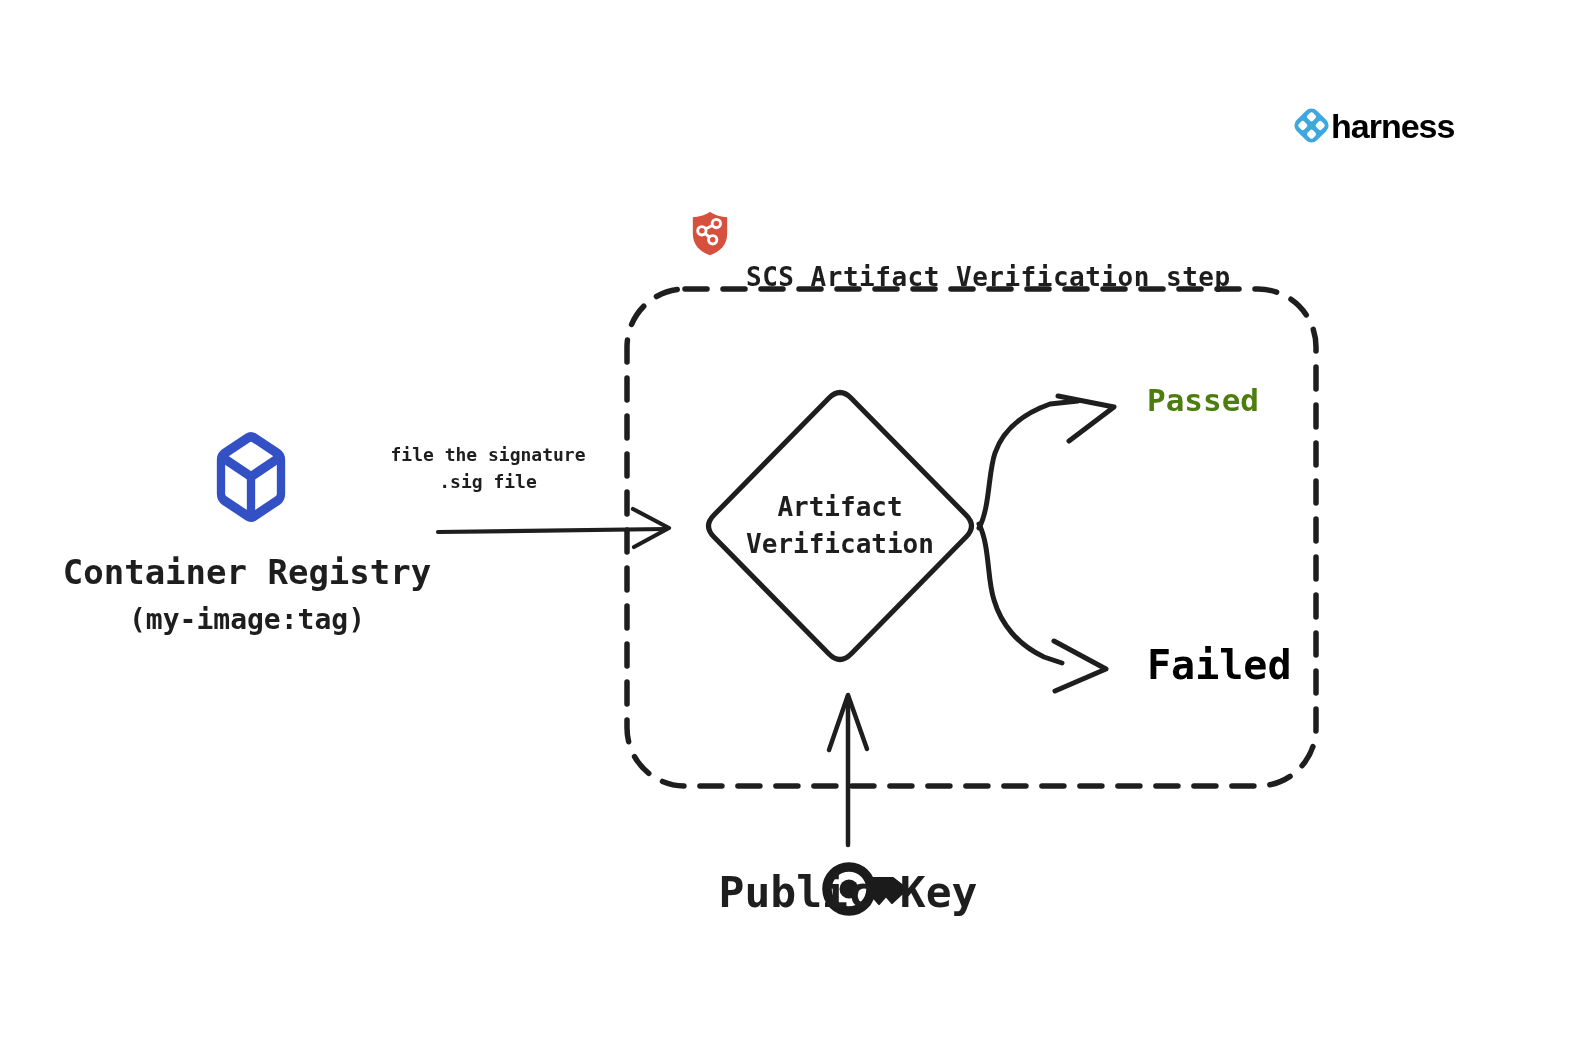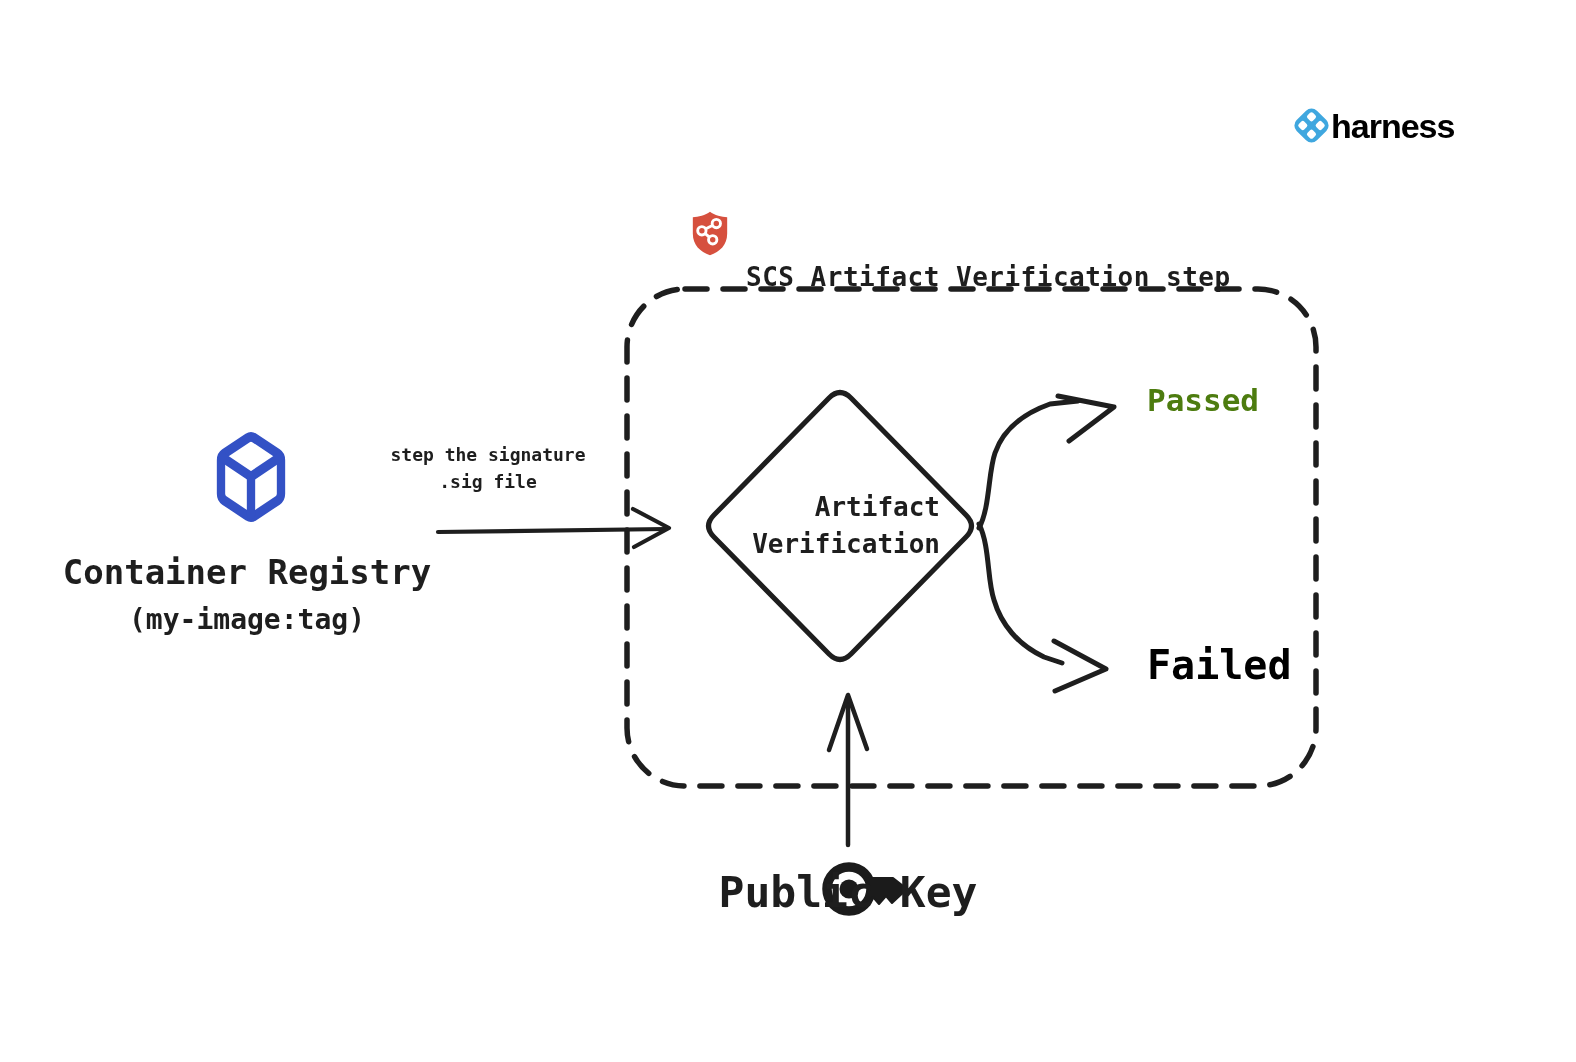--- a/index.html
+++ b/index.html
@@ -10,21 +10,21 @@
   .abs{position:absolute;}
   .mono{font-family:"DejaVu Sans Mono", monospace;font-weight:700;}
   
   .brand-text{
     left:1331px;top:106px;font-family:"Liberation Sans",sans-serif;
     font-weight:700;font-size:34px;line-height:40px;letter-spacing:-1px;color:#000000;
   }
   
   .step-title{left:746px;top:214px;font-size:26px;line-height:40px;letter-spacing:.5px;margin-top:43px;}
   
-  .decision-text{left:740px;top:489px;width:200px;text-align:right;font-size:26px;line-height:37px;}
+  .decision-text{left:740px;top:489px;width:200px;text-align:center;font-size:26px;line-height:37px;}
   
   .passed-label{left:1147px;top:380px;font-size:31px;line-height:40px;color:#4d7c0f;}
   .failed-label{left:1147px;top:645px;font-size:40px;line-height:40px;color:#000000;}
   
   .edge-label{left:357px;top:441px;width:262px;text-align:center;font-size:18px;line-height:27px;}
   
   .registry-title{left:30px;top:544px;width:434px;text-align:center;font-size:34px;line-height:44px;margin-top:6px;}
   .registry-sub{left:30px;top:601px;width:434px;text-align:center;font-size:28px;line-height:38px;}
   
   .pubkey-label{left:696px;top:870px;width:304px;text-align:center;font-size:43px;line-height:44px;}
@@ -105,21 +105,21 @@
   <div class="abs mono decision-text">
     <div>Artifact</div>
     <div>Verification</div>
   </div>
 
   <div class="abs mono passed-label">Passed</div>
 
   <div class="abs mono failed-label">Failed</div>
 
   <div class="abs mono edge-label">
-    <div>step the signature</div>
+    <div>file the signature</div>
     <div>.sig file</div>
   </div>
 
   <div class="abs mono registry-title">Container Registry</div>
 
   <div class="abs mono registry-sub">(my-image:tag)</div>
 
   <div class="abs mono pubkey-label">Public Key</div>
 
 </div>

